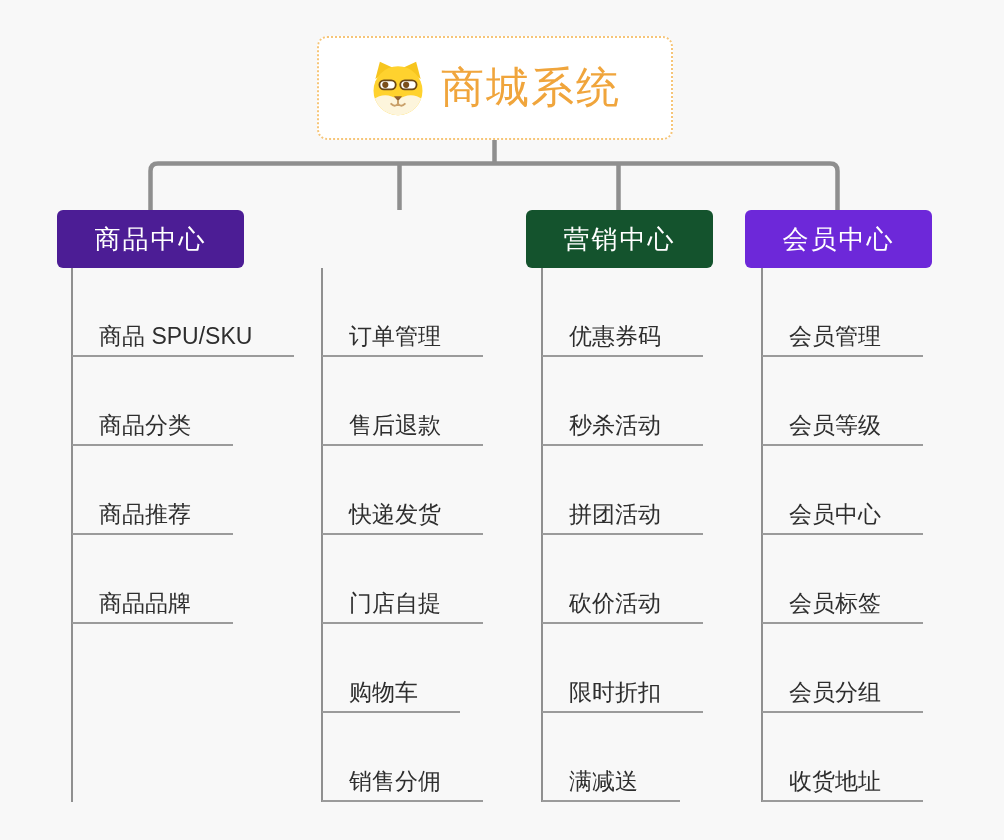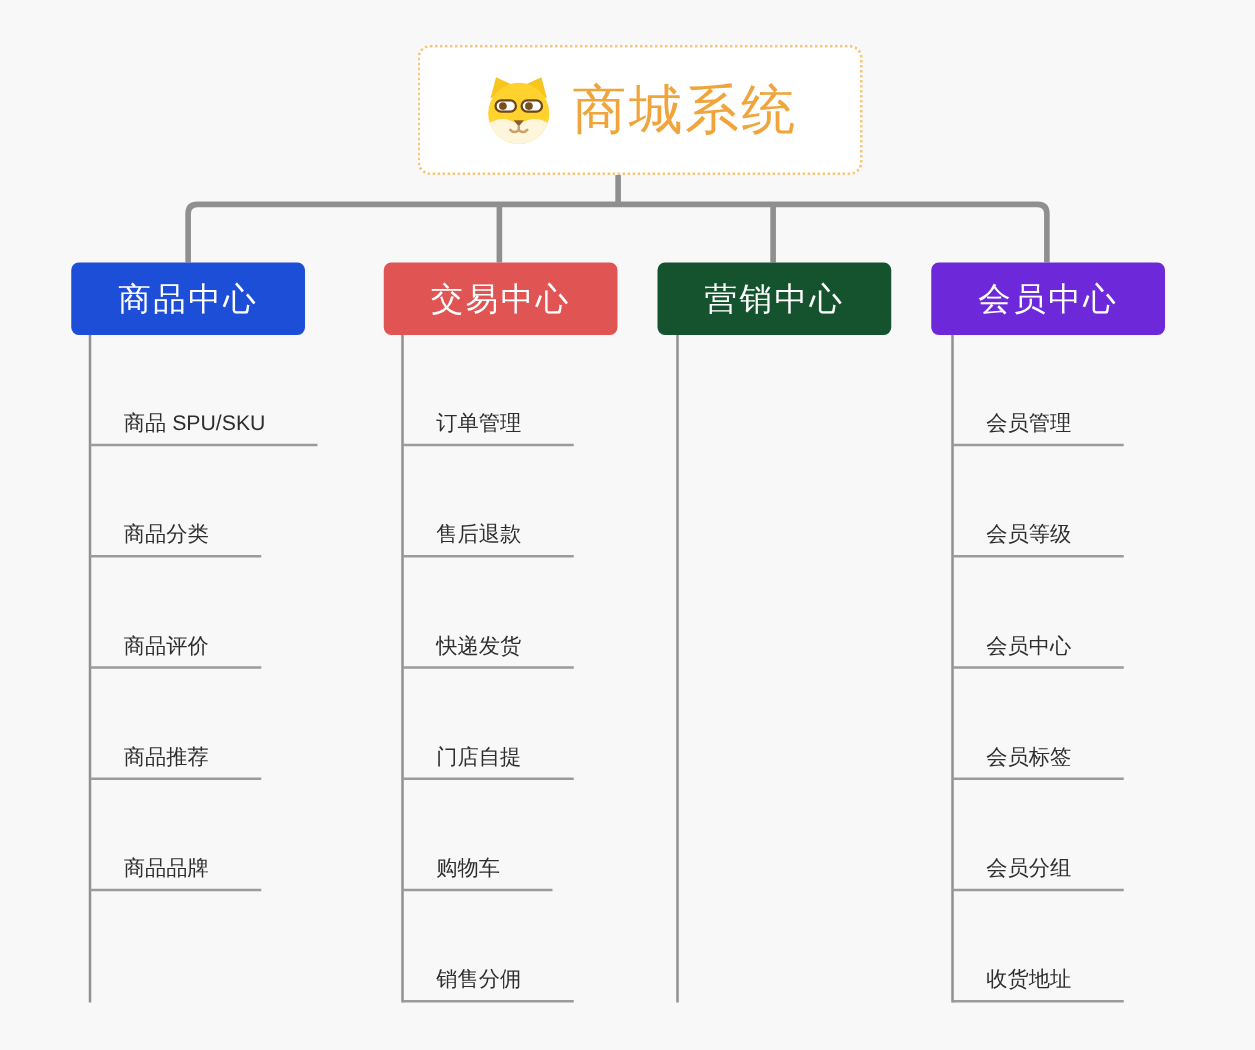--- a/index.html
+++ b/index.html
@@ -1,21 +1,21 @@
 <!DOCTYPE html>
 <html><head>
 <meta charset="utf-8">
 <style>
   html,body{margin:0;padding:0;}
   body{font-family:"Liberation Sans","DejaVu Sans",sans-serif;}
   .canvas{position:relative;width:1004px;height:840px;background:#F8F8F8;overflow:hidden;}
   .connector-svg{position:absolute;left:0;top:0;width:1004px;height:840px;pointer-events:none;}
 
   .root-node{
-    position:absolute;left:334px;top:36px;width:356px;height:104px;
+    position:absolute;left:317px;top:36px;width:356px;height:104px;
     box-sizing:border-box;background:#FFFFFF;border:2px dotted #F6C578;border-radius:10px;
     display:flex;align-items:center;justify-content:center;gap:14px;
   }
   .root-title{font-size:43px;letter-spacing:2px;font-weight:400;}
 
   .branch-node{
     position:absolute;top:210px;width:187px;height:58px;border-radius:6px;
     display:flex;align-items:center;justify-content:center;
     color:#FFFFFF;font-size:26px;letter-spacing:2px;cursor:default;
   }
@@ -23,21 +23,21 @@
 
   .child-list{
     position:absolute;top:268px;margin:0;padding:0;list-style:none;
   }
   .cl0{left:72px;} .cl1{left:322px;text-align:right;} .cl2{left:542px;} .cl3{left:762px;text-align:right;}
   .child-list li{
     box-sizing:border-box;height:89px;width:max-content;
     display:flex;align-items:flex-end;
     padding:0 42px 7px 27px;
     border-bottom:2px solid #9B9B9B;
-    font-size:17px;color:#2E2E2E;white-space:nowrap;line-height:1.05;
+    font-size:23px;color:#2E2E2E;white-space:nowrap;line-height:1.05;
   }
 </style>
 </head>
 <body>
 
 <div class="canvas">
 
   <svg class="connector-svg" viewBox="0 0 1004 840" xmlns="http://www.w3.org/2000/svg">
 
     <path fill="none" stroke="#8F8F8F" stroke-width="4.5" d="M494.5 138 L494.5 163.5
@@ -60,42 +60,48 @@
       <rect x="11.5" y="23.5" width="18" height="10" rx="5" fill="#FFFFFF" stroke="#6B4717" stroke-width="2"></rect>
       <rect x="34.5" y="23.5" width="18" height="10" rx="5" fill="#FFFFFF" stroke="#6B4717" stroke-width="2"></rect>
       <circle cx="18" cy="28.5" r="3.4" fill="#7A4E1C"></circle>
       <circle cx="41" cy="28.5" r="3.4" fill="#7A4E1C"></circle>
       <path d="M27.5 41 L36.5 41 L32 46.5 Z" fill="#8F5F30"></path>
       <path d="M32 46.5 L32 49.5 M24.5 49.5 Q28.2 53.5 32 49.5 Q35.8 53.5 39.5 49.5" stroke="#C9A06A" stroke-width="2.2" fill="none" stroke-linecap="round"></path>
     </svg>
     <span class="root-title" style="color: rgb(240, 165, 60);">商城系统</span>
   </div>
 
-  <div class="branch-node bn0" style="background-color: #1d4ed8;">商品中心</div>
-  <div class="branch-node bn1" style="background-color: rgb(224, 85, 83);">交易中心</div>
+  <div class="branch-node bn0" style="background-color: #4c1d95;">商品中心</div>
   <div class="branch-node bn2" style="background-color: #14532d;">营销中心</div>
   <div class="branch-node bn3" style="background-color: #6d28d9;">会员中心</div>
 
   <ul class="child-list cl0">
     <li>商品 SPU/SKU</li>
     <li>商品分类</li>
-    <li>商品评价</li>
     <li>商品推荐</li>
     <li>商品品牌</li>
   </ul>
 
   <ul class="child-list cl1">
     <li>订单管理</li>
     <li>售后退款</li>
     <li>快递发货</li>
     <li>门店自提</li>
     <li>购物车</li>
     <li>销售分佣</li>
   </ul>
 
+  <ul class="child-list cl2">
+    <li>优惠券码</li>
+    <li>秒杀活动</li>
+    <li>拼团活动</li>
+    <li>砍价活动</li>
+    <li>限时折扣</li>
+    <li>满减送</li>
+  </ul>
 
   <ul class="child-list cl3">
     <li>会员管理</li>
     <li>会员等级</li>
     <li>会员中心</li>
     <li>会员标签</li>
     <li>会员分组</li>
     <li>收货地址</li>
   </ul>
 

